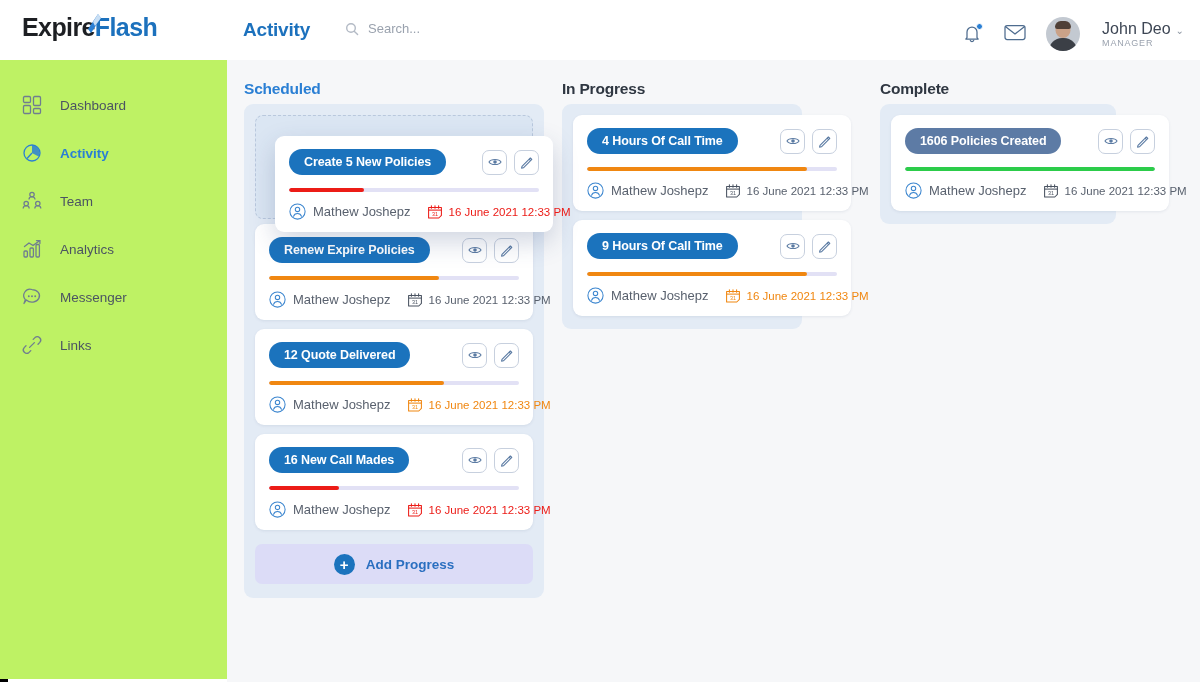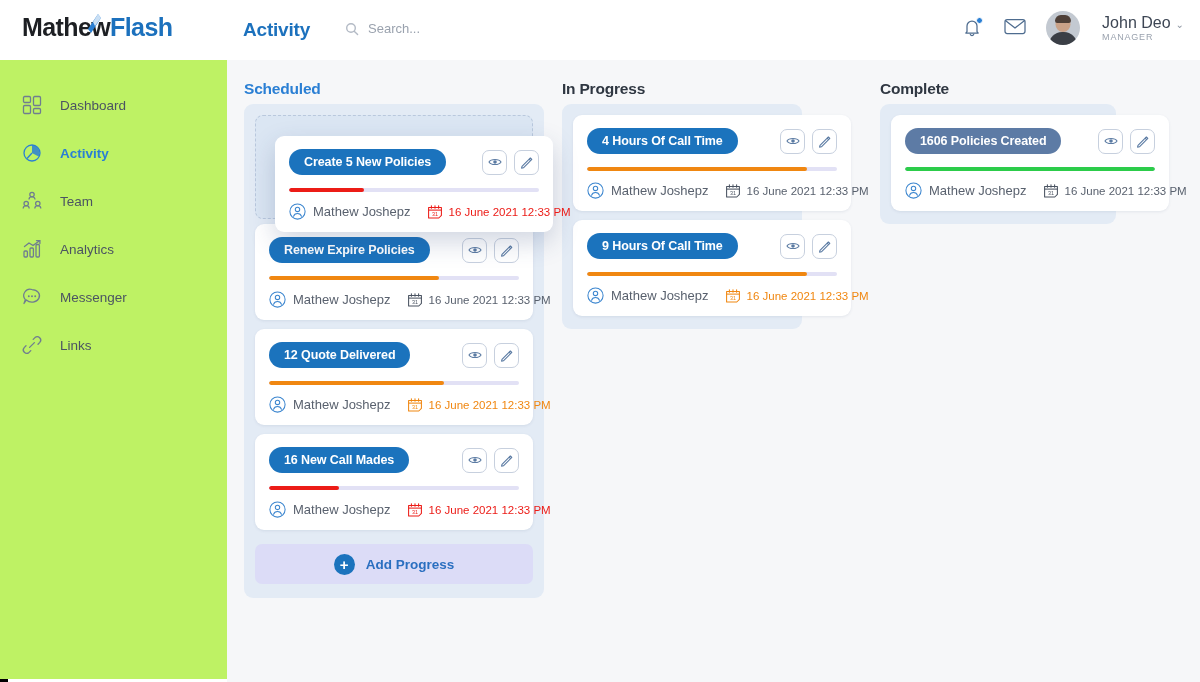--- a/index.html
+++ b/index.html
@@ -41,21 +41,21 @@
     position: absolute; left: 345px; top: 21px;
     display: flex; align-items: center; gap: 9px;
   }
   .search-input {
     border: none; outline: none; background: transparent;
     font-family: "Liberation Sans", sans-serif;
     font-size: 13px; color: #8f98a6; width: 170px;
   }
   .search-input::placeholder { color: #9aa2ae; }
   .hdr-right {
-    position: absolute; right: 16px; top: 11px;
+    position: absolute; right: 16px; top: 17px;
     display: flex; align-items: center; gap: 20px;
   }
   .icon-btn { position: relative; width: 22px; height: 22px; cursor: pointer; }
   .bell-dot {
     position: absolute; right: 1px; top: 0px;
     width: 7px; height: 7px; border-radius: 50%;
     background: #2a7fd4; border: 1.5px solid #fff;
   }
   .avatar {
     width: 34px; height: 34px; border-radius: 50%;
@@ -156,21 +156,21 @@
   }
   .add-label { font-size: 13.5px; font-weight: bold; color: #2a6fc0; }
 
   .corner-mark { position: absolute; left: 0; bottom: 0; width: 8px; height: 5px; background: #000; }
 </style>
 </head>
 <body>
 
 <div class="header">
   <div class="logo">
-    <span class="lg-dark">Mathew</span><span class="lg-blue">Flash</span>
+    <span class="lg-dark">Expire</span><span class="lg-blue">Flash</span>
   </div>
   <div class="logo-mark">
     <svg width="17" height="24" viewBox="0 0 17 24">
       <path d="M12 2 L15 6 L5 21 L2 17 Z" fill="#2a7fd4"></path>
       <path d="M12 2 L15 6 L9 14 L7 10 Z" fill="#ffffff" opacity="0.75"></path>
     </svg>
   </div>
 
   <div class="page-title">Activity</div>
 

